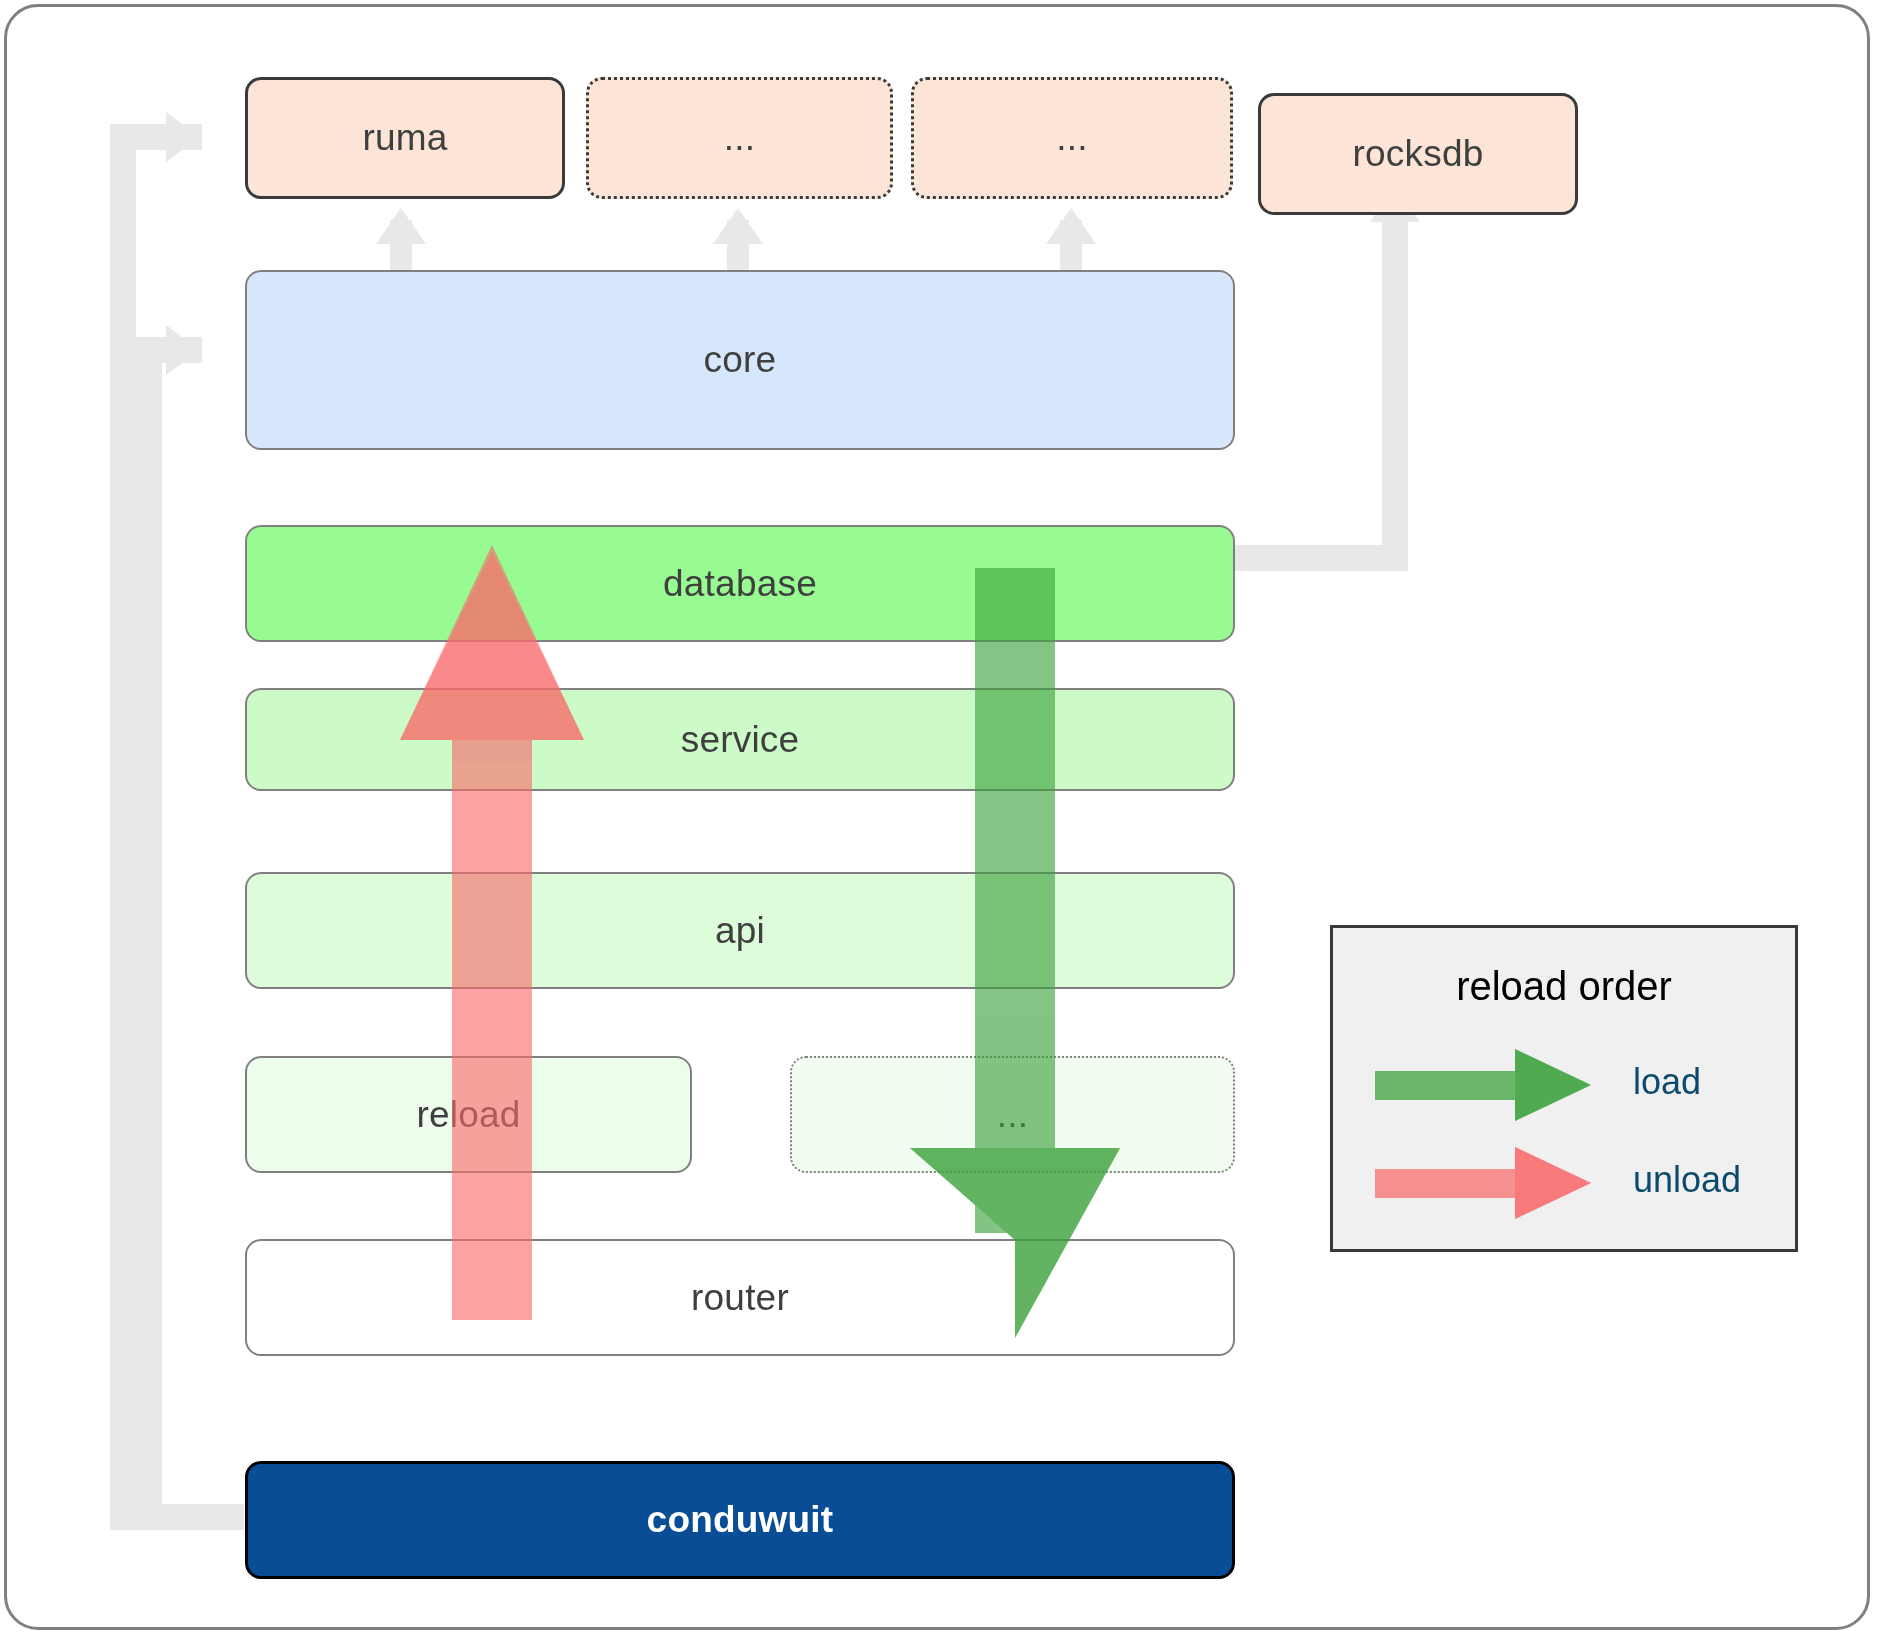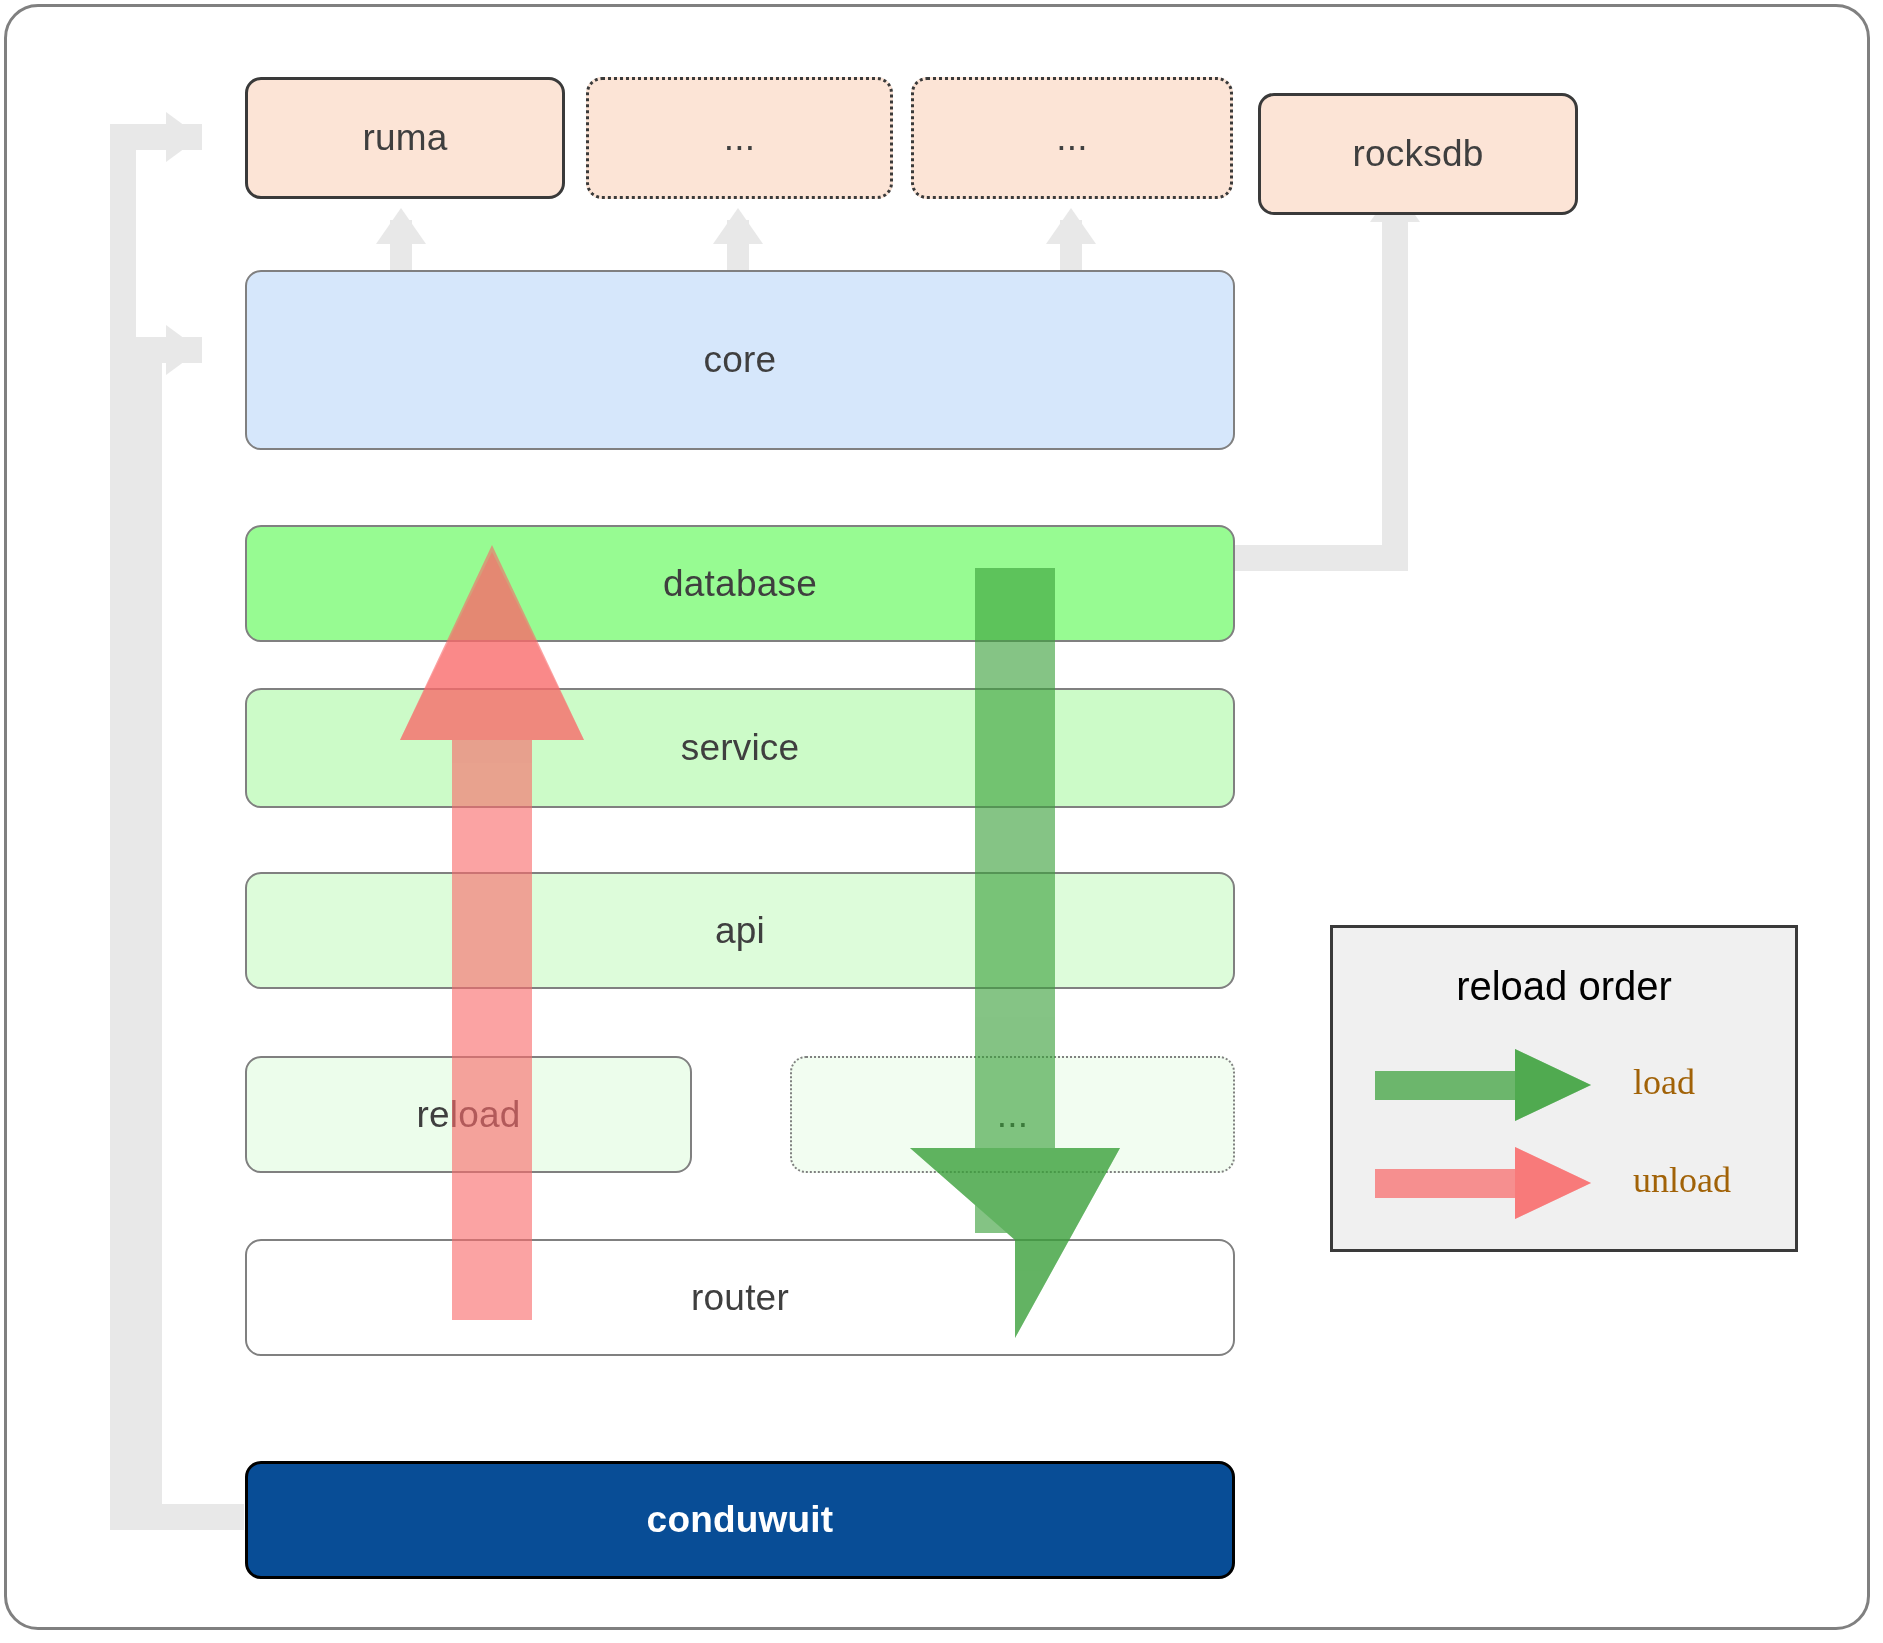--- a/index.html
+++ b/index.html
@@ -74,22 +74,21 @@
   #legend-title {
     position: absolute;
     top: 36px; left: 0; right: 0;
     text-align: center;
     font-size: 40px;
     color: #000000;
   }
   .legend-row-label {
     position: absolute;
     font-size: 36px;
-    color: #a16207;
-    font-family: Liberation Serif, serif;
+    color: #0c4a6e;
   }
 
   svg.overlay {
     position: absolute;
     left: 0; top: 0;
     width: 1883px; height: 1643px;
     pointer-events: none;
   }
 </style>
 </head>
@@ -138,21 +137,21 @@
   </div>
 
   <div class="node solid-gray" style="left:245px; top:270px; width:990px; height:180px; background:#d6e7fb;">
     <span class="node-label">core</span>
   </div>
 
   <div class="node solid-gray" style="left:245px; top:505px; width:990px; height:117px; background:#97fb92;margin-top:20px;">
     <span class="node-label">database</span>
   </div>
 
-  <div class="node solid-gray" style="left:245px; top:688px; width:990px; height:120px; background:#ccfbc8;">
+  <div class="node solid-gray" style="left:245px; top:688px; width:990px; height:103px; background:#ccfbc8;">
     <span class="node-label">service</span>
   </div>
 
   <div class="node solid-gray" style="left:245px; top:872px; width:990px; height:117px; background:#ddfcda;align-items:center;">
     <span class="node-label">api</span>
   </div>
 
   <div class="node solid-gray" style="left:245px; top:1056px; width:447px; height:117px; background:#ecfdeb;">
     <span class="node-label">reload</span>
   </div>

